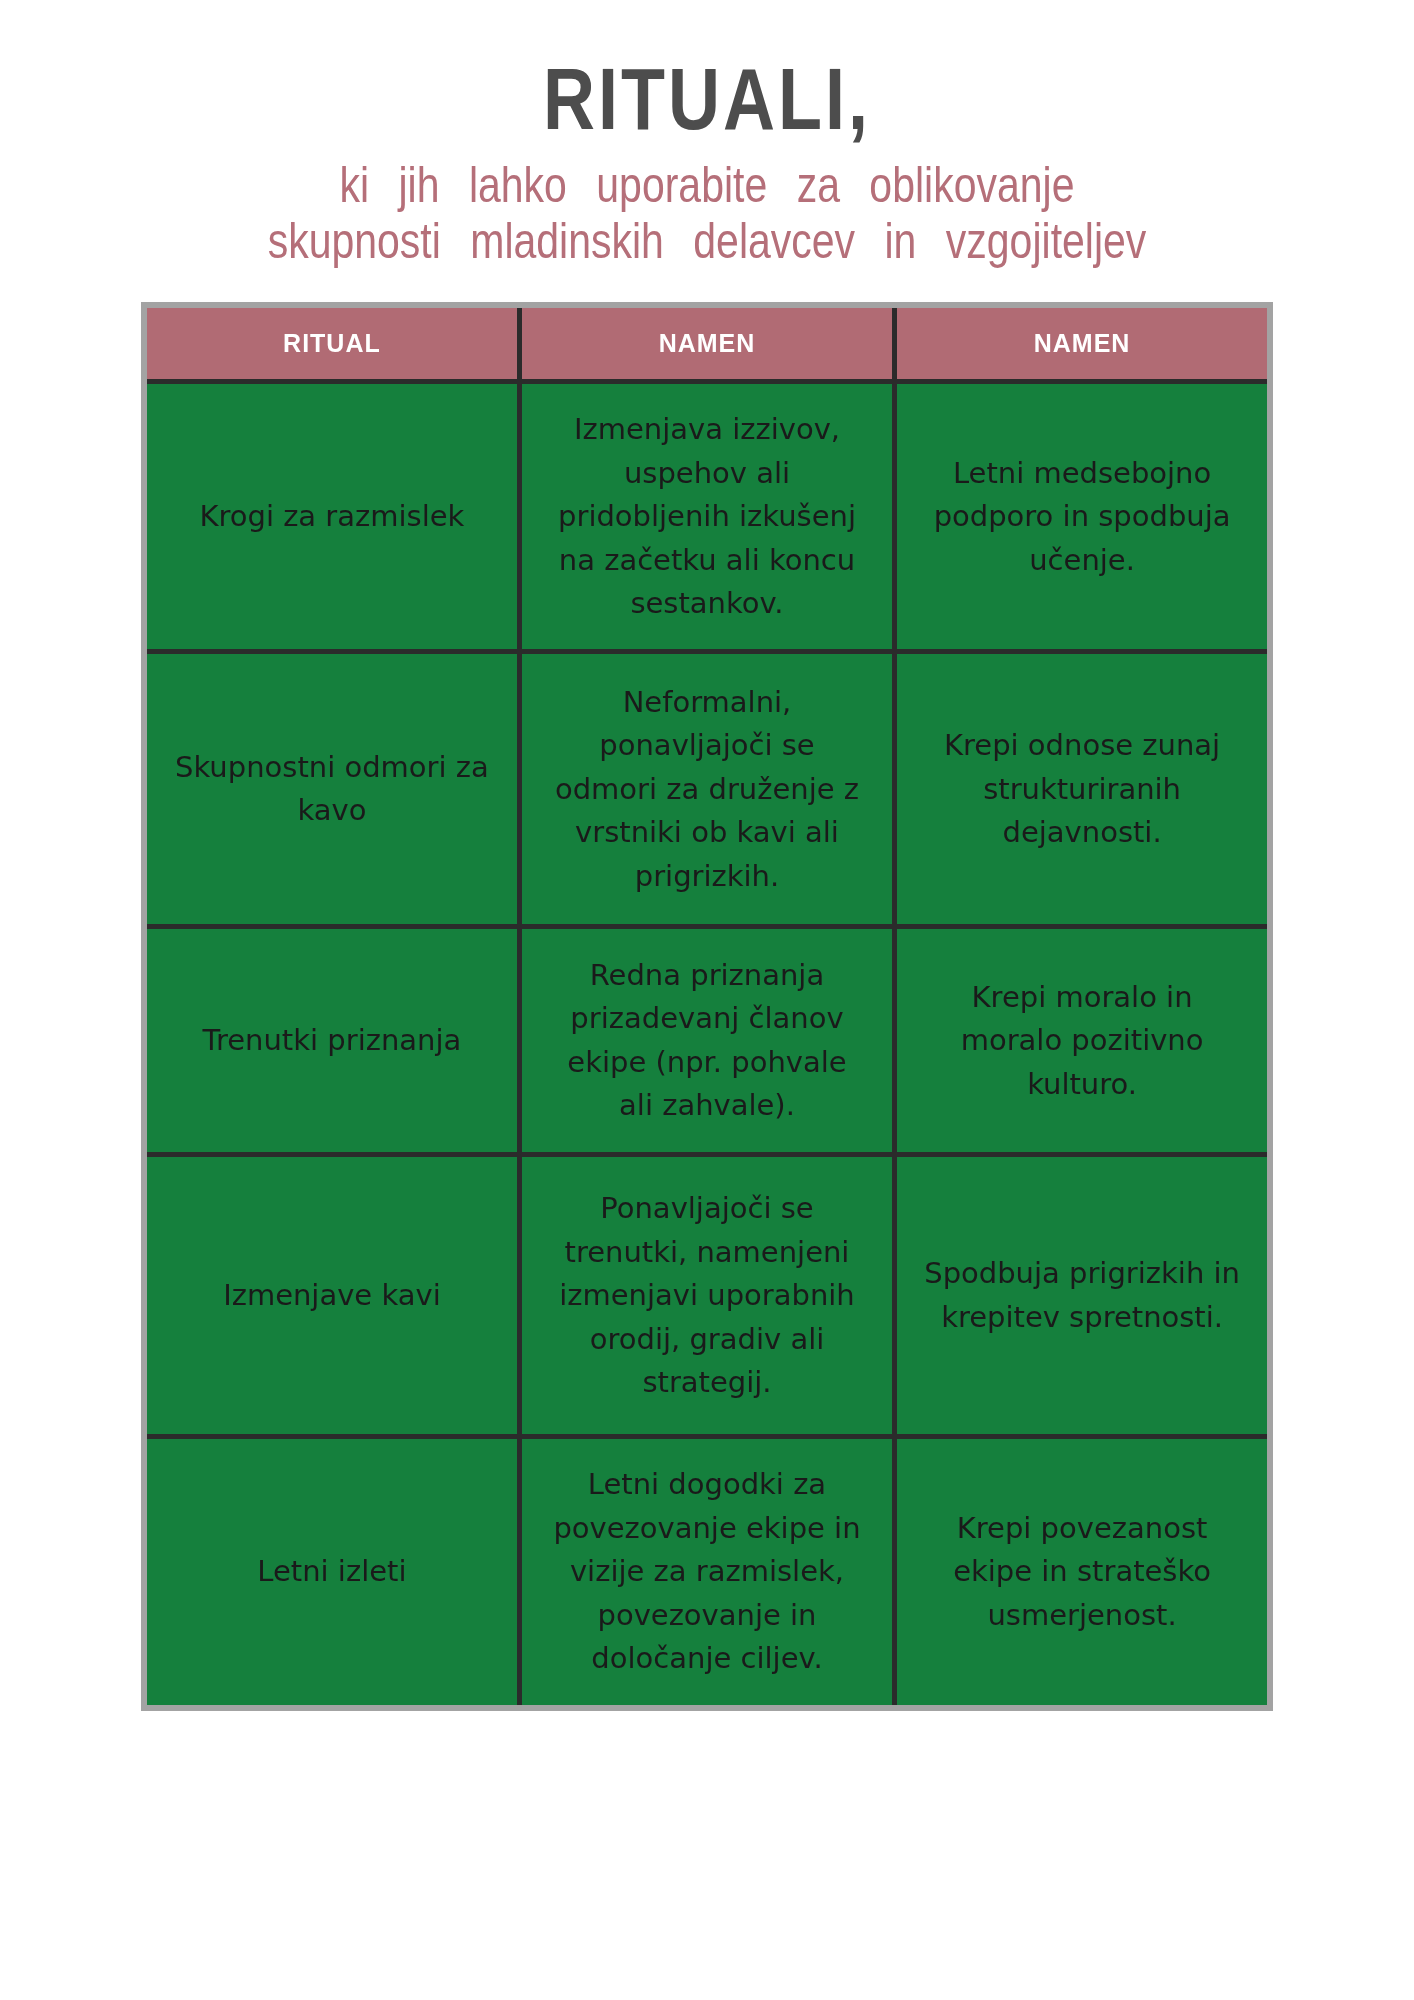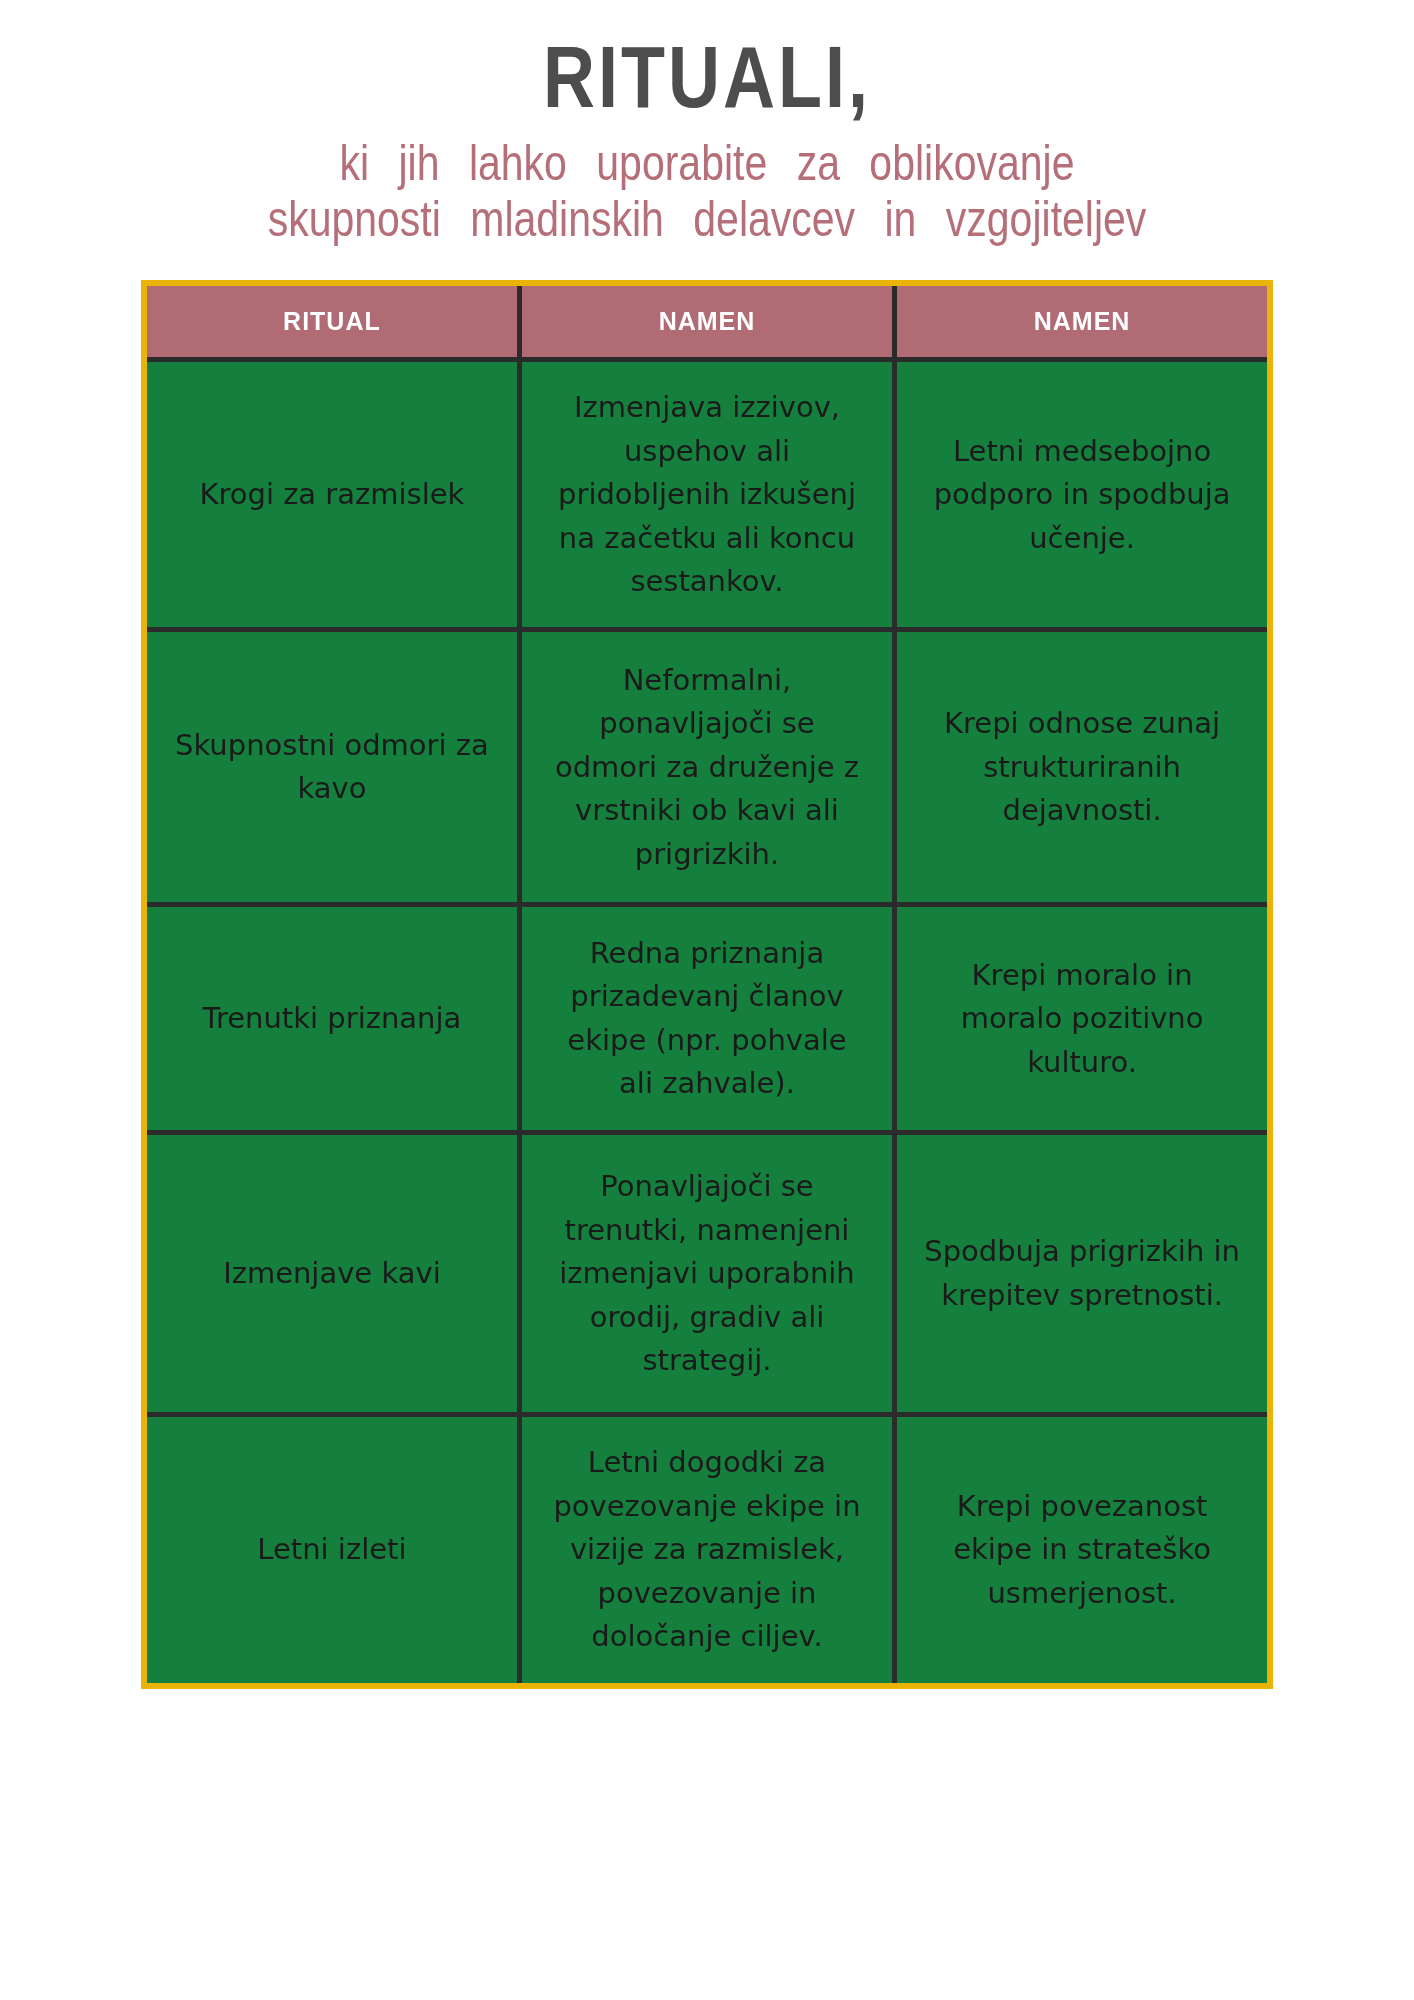--- a/index.html
+++ b/index.html
@@ -12,21 +12,21 @@
     height: 2000px;
     font-family: "DejaVu Sans", "Liberation Sans", sans-serif;
     color: #1a1a1a;
     overflow: hidden;
   }
   .page {
     width: 1414px;
     height: 2000px;
     background: #ffffff;
     box-sizing: border-box;
-    padding-top: 16px;
+    padding-top: 38px;
   }
   .title {
     text-align: center;
     font-weight: 900;
     font-size: 72px;
     letter-spacing: 3px;
     color: #4d4d4d;
     transform: scaleY(1.22);
     transform-origin: top center;
     margin: 10px 0 0 0;
@@ -44,21 +44,21 @@
     transform: scaleY(1.22);
     transform-origin: top center;
     font-family: "Liberation Sans", "DejaVu Sans", sans-serif;
   }
   .subtitle .line { display: block; }
   table.rituals {
     border-collapse: collapse;
     table-layout: fixed;
     width: 1132px;
     margin: 52px auto 0 auto;
-    border: 6px solid #eab308;
+    border: 6px solid #a3a3a3;
   }
   table.rituals th, table.rituals td {
     border: 5px solid #2b2b2b;
     text-align: center;
     vertical-align: middle;
     box-sizing: border-box;
     padding: 10px 24px;
   }
   table.rituals th {
     background: #b16b74;

